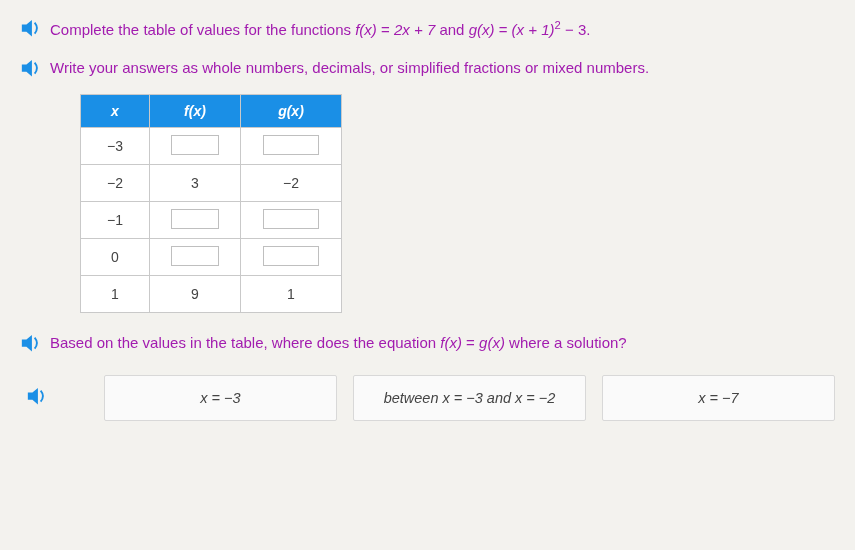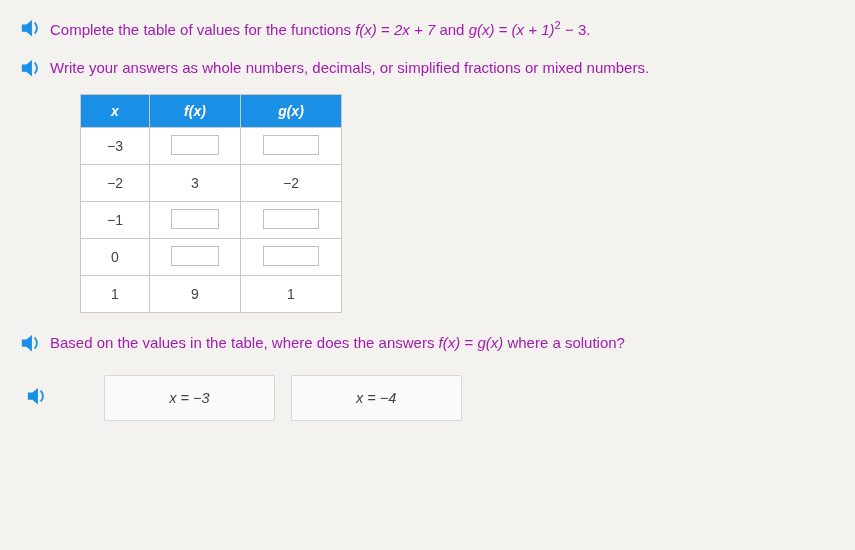--- a/index.html
+++ b/index.html
@@ -61,21 +61,21 @@
     width: 48px;
     height: 20px;
     border: 1px solid #bfbfbf;
     background: #fff;
     box-sizing: border-box;
   }
   .blank.w { width: 56px; }
 
   .options {
     display: grid;
-    grid-template-columns: 1fr 1fr 1fr 1fr;
+    grid-template-columns: 1fr 1fr 1fr;
     gap: 12px 16px;
     margin-left: 44px;
     margin-top: 6px;
   }
   .opt {
     background: #fafafa;
     border: 1px solid #d8d8d8;
     border-radius: 2px;
     padding: 14px 10px;
     text-align: center;
@@ -171,36 +171,39 @@
 </div>
 
 <div class="row">
   <span class="speaker">
     <svg viewBox="0 0 24 20">
         <path d="M2 6 H7 L13 1 V19 L7 14 H2 Z" fill="#1a8fe6"></path>
         <path d="M16 4 Q21 10 16 16" stroke="#1a8fe6" stroke-width="2" fill="none"></path>
       </svg>
   </span>
   <div class="instr">
-    <span>Based on the values in the table, where does the answers </span>
+    <span>Based on the values in the table, where does the equation </span>
     <span class="mathvar">f(x)</span><span> = </span><span class="mathvar">g(x)</span>
     <span> where a solution?</span>
   </div>
 </div>
 
 <div class="options-row">
   <span class="speaker-solo">
     <svg viewBox="0 0 24 20">
         <path d="M2 6 H7 L13 1 V19 L7 14 H2 Z" fill="#1a8fe6"></path>
         <path d="M16 4 Q21 10 16 16" stroke="#1a8fe6" stroke-width="2" fill="none"></path>
       </svg>
   </span>
   <div class="options-grid-wrap">
     <div class="options">
       <div class="opt">
         <span class="mathvar">x = −3</span>
       </div>
       <div class="opt">
-        <span class="mathvar">x = −4</span>
+        <span class="mathvar">between x = −3 and x = −2</span>
+      </div>
+      <div class="opt">
+        <span class="mathvar">x = −7</span>
       </div>
     </div>
   </div>
 </div>
 
 </body></html>

